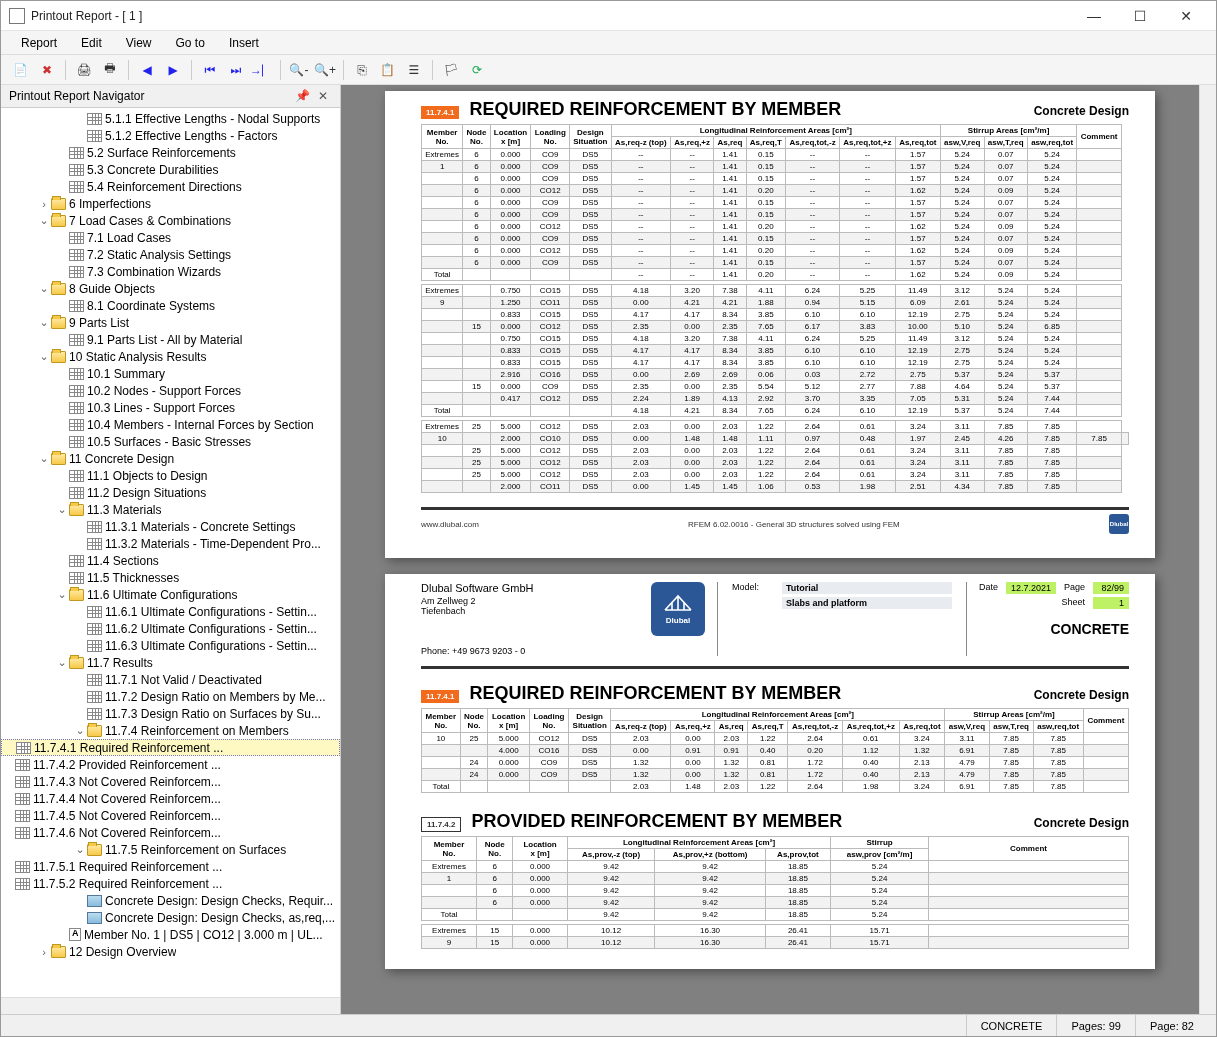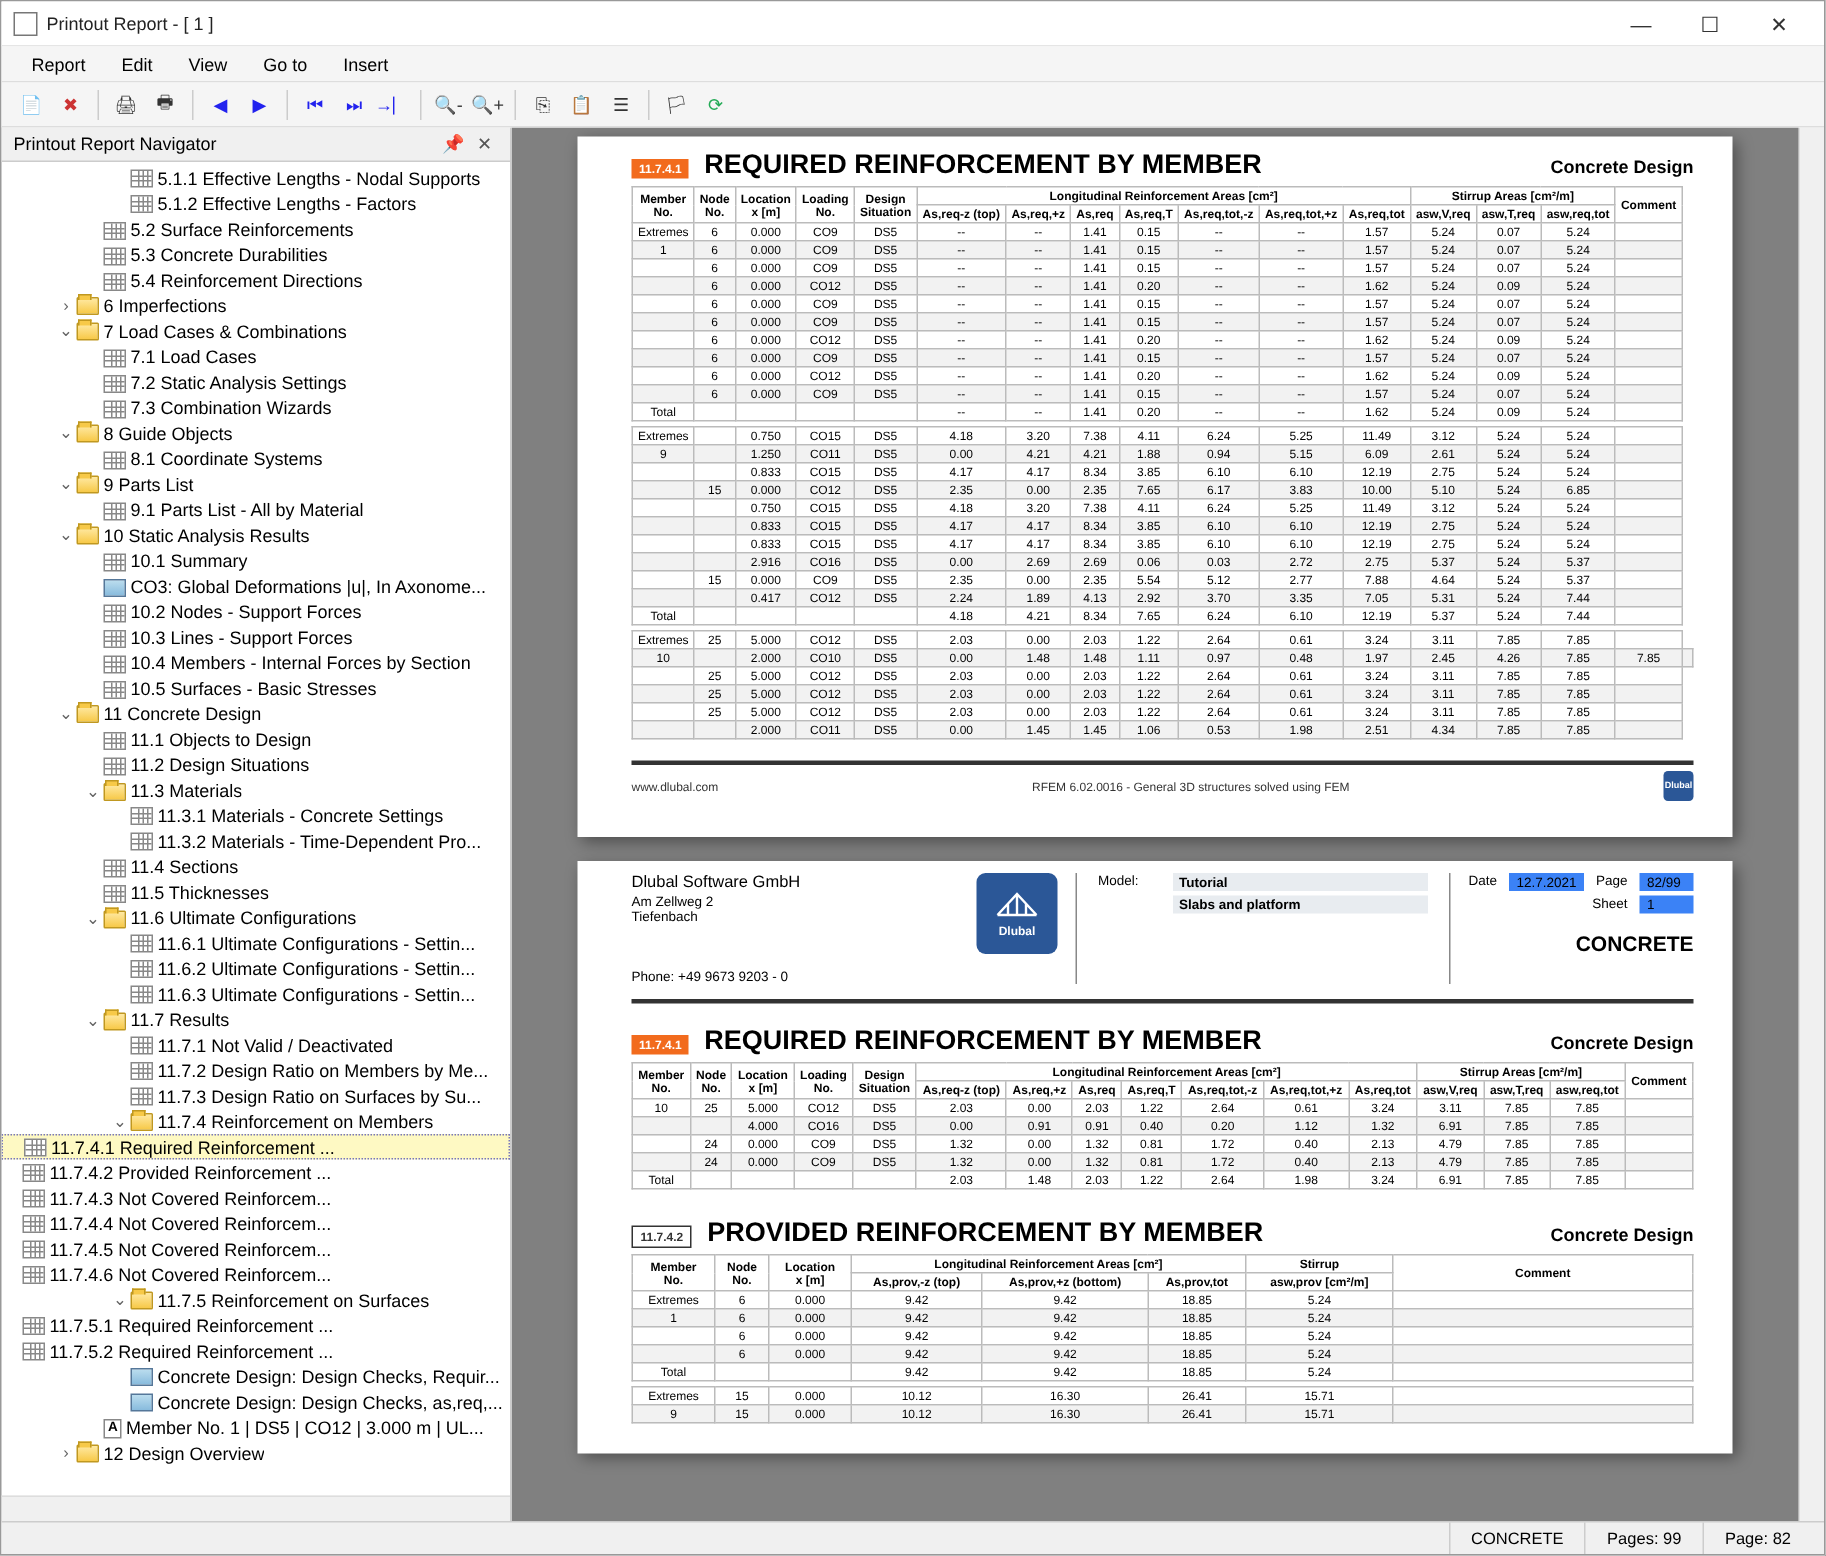--- a/index.html
+++ b/index.html
@@ -28,21 +28,21 @@
 .ticon { width: 16px; height: 14px; margin-right: 3px; display: inline-block; flex-shrink: 0; }
 .folder-y { background: linear-gradient(#ffe9a3,#f7c948); border: 1px solid #c09820; border-radius: 1px; height: 12px; width: 15px; margin-top: 1px; position: relative; }
 .folder-y:before { content:""; position:absolute; top:-3px; left:0; width:7px; height:3px; background:#f7c948; border:1px solid #c09820; border-bottom:none; }
 .grid-ic { background: #fff; border: 1px solid #888; width: 15px; height: 12px; position: relative; }
 .grid-ic:before, .grid-ic:after { content:""; position:absolute; background:#888; }
 .grid-ic:before { top:3px; left:0; right:0; height:1px; box-shadow: 0 3px 0 #888; }
 .grid-ic:after { top:0; bottom:0; left:4px; width:1px; box-shadow: 3px 0 0 #888, 6px 0 0 #888; }
 .img-ic { background: linear-gradient(#bde,#8bd); border:1px solid #579; width:15px; height:12px; }
 .txt-ic { background:#fff; border:1px solid #888; width:12px; height:13px; position:relative; }
 .txt-ic:before { content:"A"; position:absolute; font-size:9px; font-weight:bold; left:2px; top:-1px; }
-.tlabel { overflow: hidden; text-overflow: ellipsis; } .pad2 { padding-left: 36px; } .pad3 { padding-left: 54px; align-items: flex-end; }
+.tlabel { overflow: hidden; text-overflow: ellipsis; } .pad2 { padding-left: 36px; } .pad3 { padding-left: 54px; }
 .pad4 { padding-left: 72px; } .pad5 { }
 
 .content { flex: 1; background: #808080; overflow: auto; position: relative; padding: 0 20px; }
 .page { width: 770px; margin: 6px auto 16px auto; background: #fff; box-shadow: 3px 3px 10px rgba(0,0,0,.4); position: relative; }
 .page-inner { padding: 8px 26px 20px 36px; }
 .section-tag { background: #f26b1d; color: #fff; font-size: 8px; font-weight: bold; padding: 2px 5px; display: inline-block; }
 .section-title-row { display: flex; align-items: baseline; margin-bottom: 4px; }
 .section-title { font-weight: bold; font-size: 18px; margin-left: 10px; }
 .section-right { margin-left: auto; font-weight: bold; font-size: 12px; }
 .dtable { width: 100%; border-collapse: collapse; font-size: 8px; }
@@ -58,21 +58,21 @@
 .ph-left .company { font-weight: normal; font-size: 11px; margin-bottom: 2px; }
 .ph-logo { width: 54px; height: 54px; background: #2b5797; border-radius: 6px; display: flex; flex-direction: column; align-items: center; justify-content: center; color: #fff; }
 .ph-logo svg { margin-bottom: 2px; }
 .ph-mid { flex: 1; padding: 0 14px; border-left: 1px solid #888; border-right: 1px solid #888; margin: 0 12px; }
 .ph-mid-row { display: flex; font-size: 9px; margin-bottom: 3px; }
 .ph-mid-row .k { width: 50px; }
 .ph-mid-row .v { flex: 1; background: #e8ecf0; padding: 1px 4px; font-weight: bold; }
 .ph-right { width: 150px; font-size: 9px; text-align: right; }
 .ph-right-row { display: flex; justify-content: flex-end; gap: 8px; margin-bottom: 3px; }
 .ph-right-row span { white-space: nowrap; }
-.ph-right .vbox { background: #3b82f6; padding: 1px 5px; display: inline-block; min-width: 36px; text-align: left; }
+.ph-right .vbox { background: #bef264; padding: 1px 5px; display: inline-block; min-width: 36px; text-align: right; }
 .ph-right .big { font-size: 14px; font-weight: bold; margin-top: 12px; }
 .statusbar { height: 22px; background: #f0f0f0; border-top: 1px solid #ccc; display: flex; align-items: center; font-size: 11px; padding: 0 8px; }
 .statusbar .sseg { border-left: 1px solid #ccc; padding: 0 14px; height: 100%; display: flex; align-items: center; }
 .scroll-track-v { width: 17px; background: #f0f0f0; border-left: 1px solid #ddd; }
 .scroll-track-h { height: 17px; background: #f0f0f0; border-top: 1px solid #ddd; }
 .content-wrap { flex:1; display:flex; flex-direction:column; }
 .content-hwrap { flex:1; display:flex; overflow:hidden; }
 </style>
 </head>
 <body>
@@ -204,25 +204,20 @@
             <span class="ticon folder-y"></span>
             <span class="tlabel">10 Static Analysis Results</span>
           </div>
           <div class="tree-row pad3">
             <span class="exp"></span>
             <span class="ticon grid-ic"></span>
             <span class="tlabel">10.1 Summary</span>
           </div>
           <div class="tree-row pad3">
             <span class="exp"></span>
-            <span class="ticon img-ic"></span>
-            <span class="tlabel">CO3: Global Deformations |u|, In Axonome...</span>
-          </div>
-          <div class="tree-row pad3">
-            <span class="exp"></span>
             <span class="ticon grid-ic"></span>
             <span class="tlabel">10.2 Nodes - Support Forces</span>
           </div>
           <div class="tree-row pad3">
             <span class="exp"></span>
             <span class="ticon grid-ic"></span>
             <span class="tlabel">10.3 Lines - Support Forces</span>
           </div>
           <div class="tree-row pad3">
             <span class="exp"></span>

